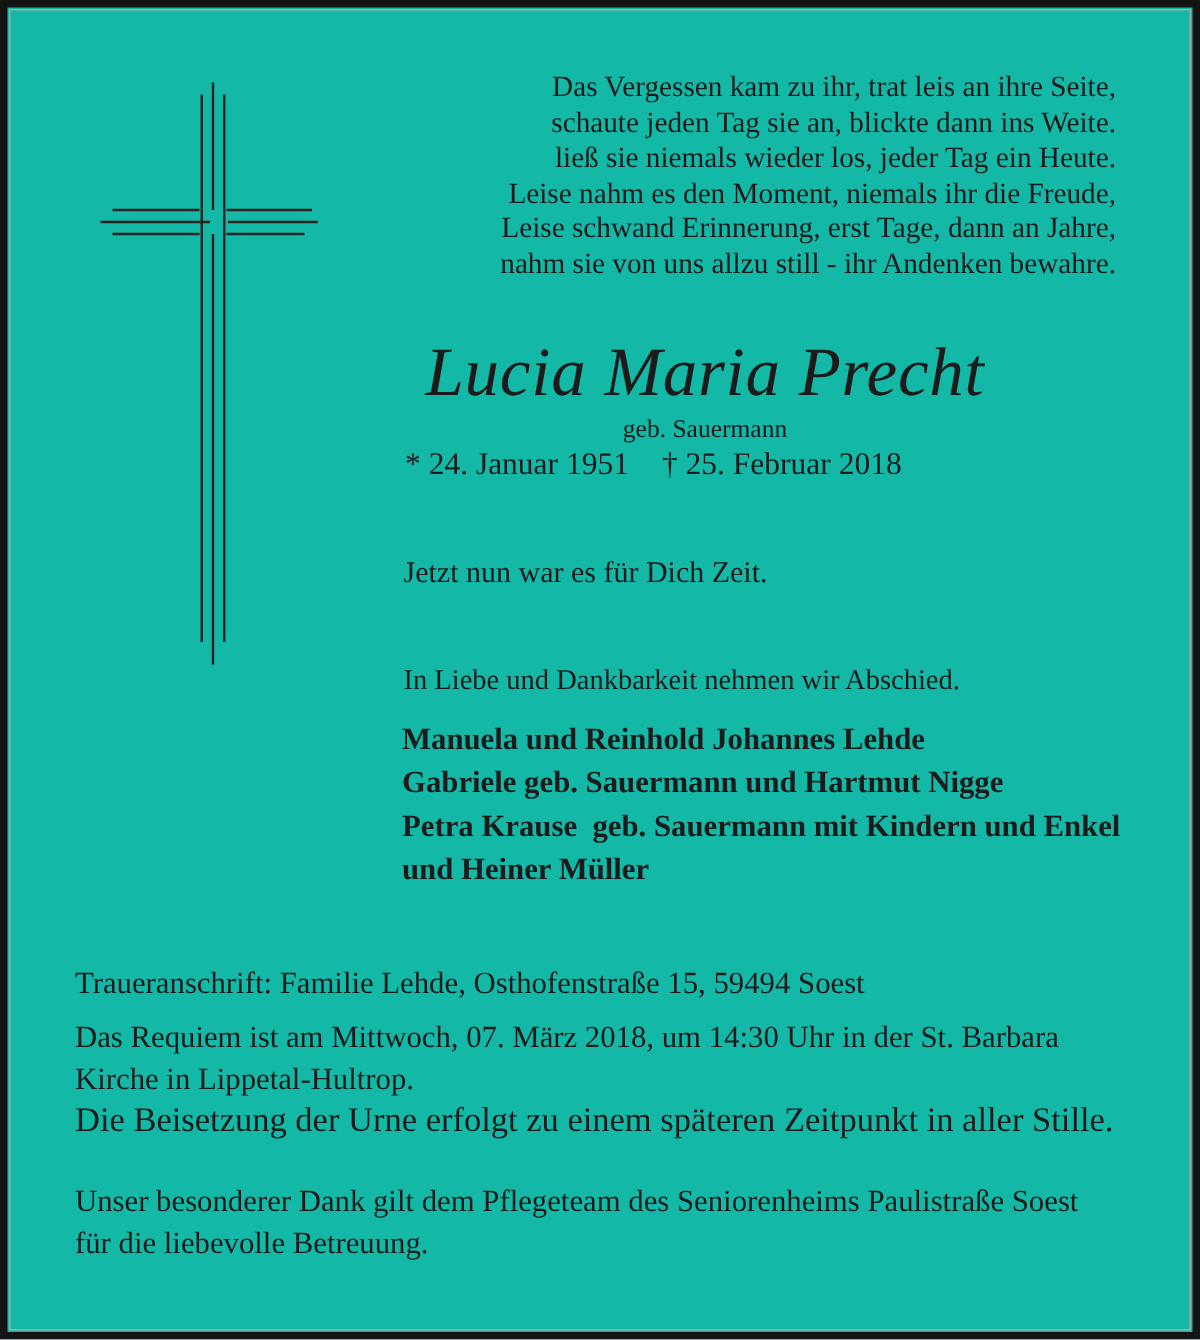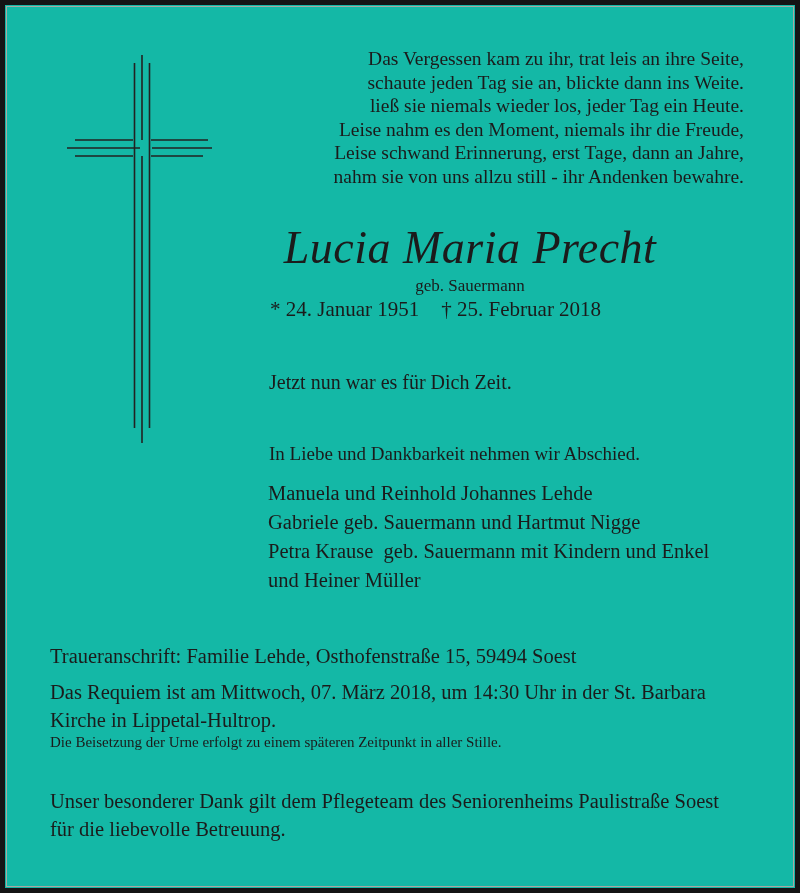--- a/index.html
+++ b/index.html
@@ -30,25 +30,25 @@
   }
   .maiden-name{font-size:17px;line-height:20px;margin-top:2px;}
 
   .dates{position:absolute;left:270px;top:297px;font-size:21px;white-space:nowrap;}
   .dates .death{margin-left:22px;}
 
   .farewell{position:absolute;left:269px;top:368px;font-size:20px;line-height:28px;white-space:nowrap;}
   .abschied{position:absolute;left:269px;top:440px;font-size:19px;line-height:28px;white-space:nowrap;}
 
   .mourners{position:absolute;left:268px;top:479px;font-size:20.5px;line-height:29px;}
-  .mourners div{white-space:pre;}
+  .mourners div{white-space:pre;font-weight:bold;}
 
   .address{position:absolute;left:50px;top:645px;font-size:20.5px;white-space:nowrap;}
   .requiem{position:absolute;left:50px;top:679px;font-size:20.5px;line-height:27.5px;white-space:nowrap;}
-  .urn{position:absolute;left:50px;top:734px;font-size:15px;white-space:nowrap;}
+  .urn{position:absolute;left:50px;top:734px;font-size:23px;white-space:nowrap;}
   .thanks{position:absolute;left:50px;top:787px;font-size:20.5px;line-height:28px;white-space:nowrap;}
 </style>
 </head>
 <body>
 
 <div class="page">
 
   <svg class="cross" width="260" height="460" viewBox="0 0 260 460" fill="none" stroke="#222222" stroke-width="1.6" stroke-linecap="butt">
 
     <path d="M134.5 63 V428"></path>

